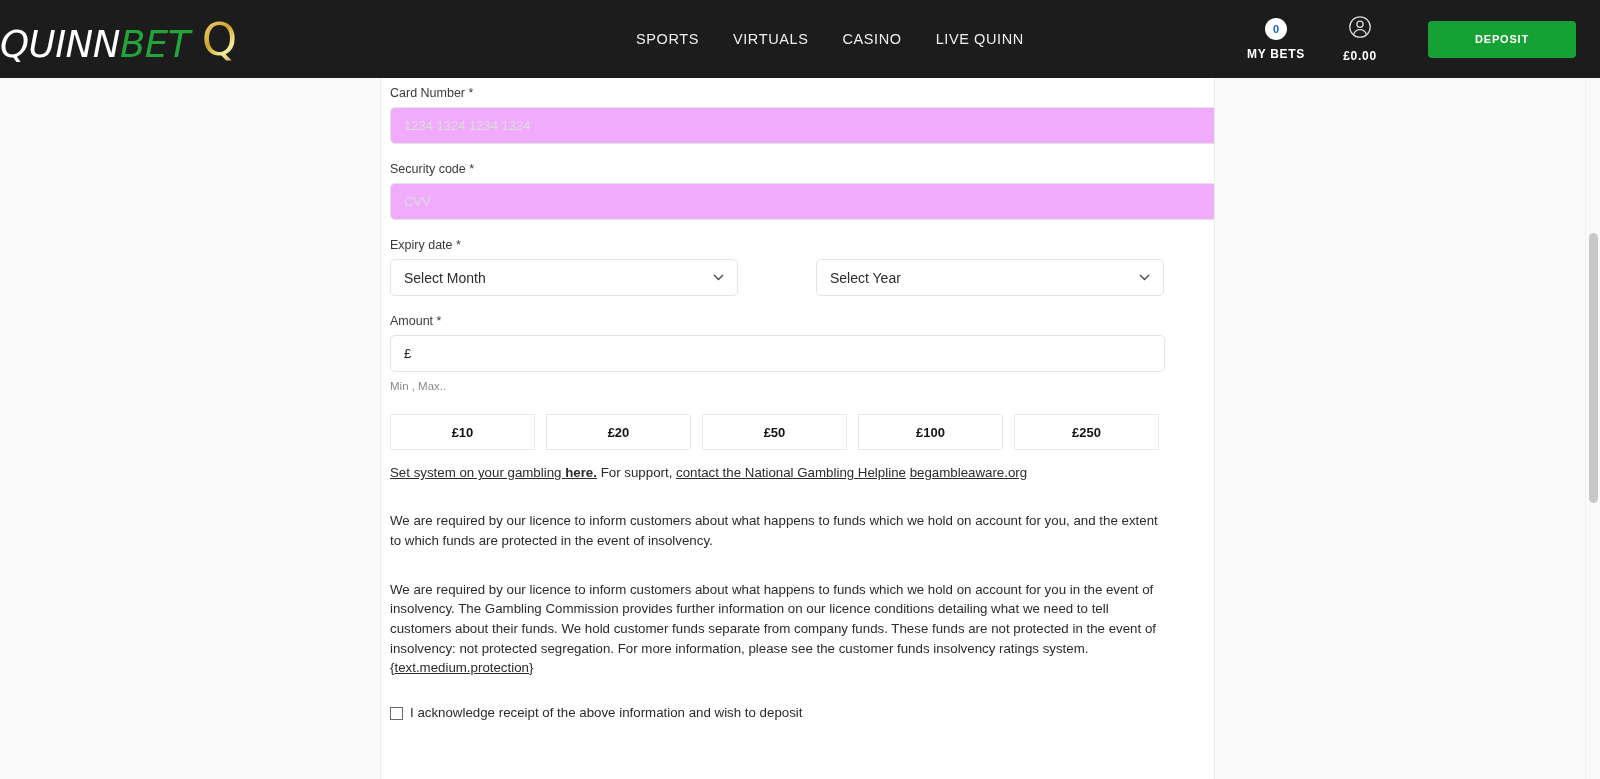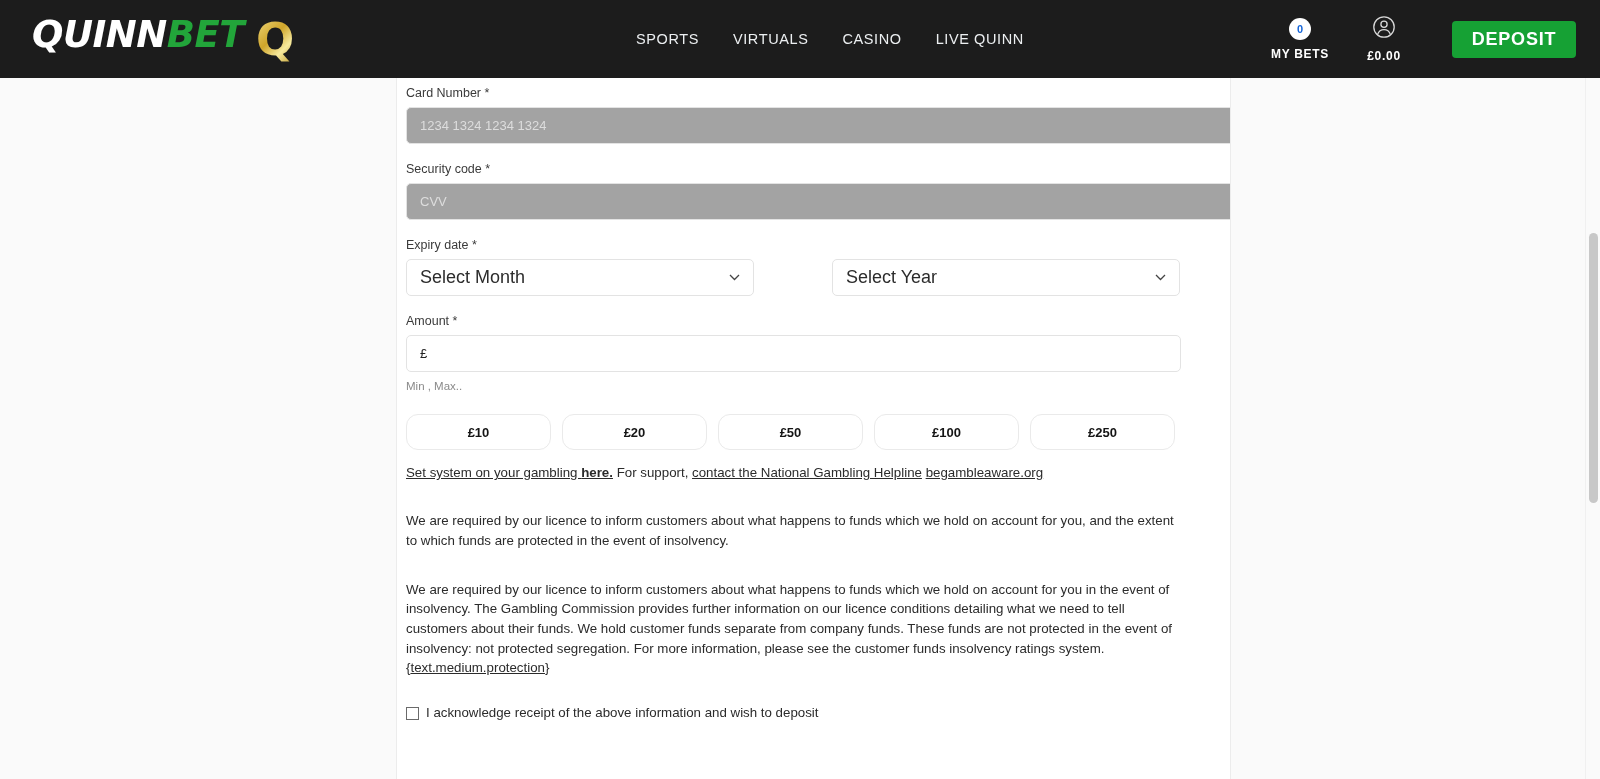--- a/index.html
+++ b/index.html
@@ -11,24 +11,23 @@
   }
 
   
   #site-header {
     height: 78px; width: 1600px;
     background: #1c1c1c;
     display: flex; align-items: center;
     position: relative;
   }
   #brand-logo {
-    margin-left: 32px;
-    display: flex; align-items: flex-start;
+    display: flex; align-items: flex-end;
     font-family: "DejaVu Sans", sans-serif;
-    font-weight: 700;
+    font-weight: 400;
     font-size: 37px;
     letter-spacing: -0.5px;
     font-style: italic;
     user-select: none;
   }
   #brand-logo .b-quinn { color: #ffffff; }
   #brand-logo .b-bet   { color: #22a53a; }
   #brand-logo .b-q {
     margin-left: 12px;
     font-size: 45px;
@@ -75,37 +74,37 @@
   .hdr-label {
     color: #ffffff; font-size: 12px; font-weight: 700;
     letter-spacing: 0.7px;
   }
   .avatar-icon { margin-bottom: 6px; display:block; }
   #deposit-button {
     margin-left: 26px;
     background: #16a134;
     color: #ffffff;
     border: none; border-radius: 4px;
-    height: 37px; width: 124px;
-    font-size: 18px; font-weight: 700;
+    height: 37px; width: 148px;
+    font-size: 11px; font-weight: 700;
     letter-spacing: 0.8px;
     font-family: "Liberation Sans", sans-serif;
     cursor: pointer;
   }
 
   
   #page-body {
     position: relative;
     width: 1600px;
     height: 701px;
     background: #fafafa;
   }
   #content-panel {
     position: absolute;
-    left: 396px; top: 0;
+    left: 380px; top: 0;
     width: 835px;
     height: 701px;
     background: #ffffff;
     border-left: 1px solid #ececec;
     border-right: 1px solid #ececec;
     padding: 0 9px;
     overflow: hidden;
   }
   .form-inner { width: 775px; margin-left: 0px; padding-top: 8px; }
 
@@ -116,36 +115,36 @@
     display: block;
   }
   .text-input {
     width: 837px; height: 37px;
     border: 1px solid #e3e3e3;
     border-radius: 5px;
     padding: 0 13px;
     font-size: 13px;
     color: #222;
     font-family: "Liberation Sans", sans-serif;
-    background: #a3a3a3;
+    background: #f0abfc;
     outline: none;
   }
   .text-input::placeholder { color: #dddddd; }
   .field-block { margin-bottom: 18px; }
 
   .expiry-row { display: flex; gap: 78px; }
   .select-wrap { position: relative; }
   .select-box {
     width: 348px; height: 37px;
     border: 1px solid #e3e3e3;
     border-radius: 5px;
     background: #fff;
     display: flex; align-items: center;
     padding: 0 13px;
-    font-size: 18px;
+    font-size: 14px;
     color: #2c2c2c;
     cursor: pointer;
     justify-content: space-between;
   }
   .chev { color:#555; font-size: 11px; line-height:1; }
 
   .amount-input-wrap { position: relative; }
   .amount-input {
     width: 775px; height: 37px;
     border: 1px solid #e3e3e3;
@@ -157,21 +156,21 @@
   }
   .helper-text {
     font-size: 11.5px; color: #8a8a8a;
     margin-top: 8px; display:block;
   }
 
   .quick-row { display: flex; gap: 11px; margin-top: 22px; }
   .quick-btn {
     width: 145px; height: 36px;
     border: 1px solid #eaeaea;
-    border-radius: 12px;
+    border-radius: 0;
     background: #fff;
     font-size: 13px; font-weight: 700;
     color: #141414;
     font-family: "Liberation Sans", sans-serif;
     cursor: pointer;
   }
 
   .support-line {
     margin-top: 13px;
     font-size: 13.3px;

